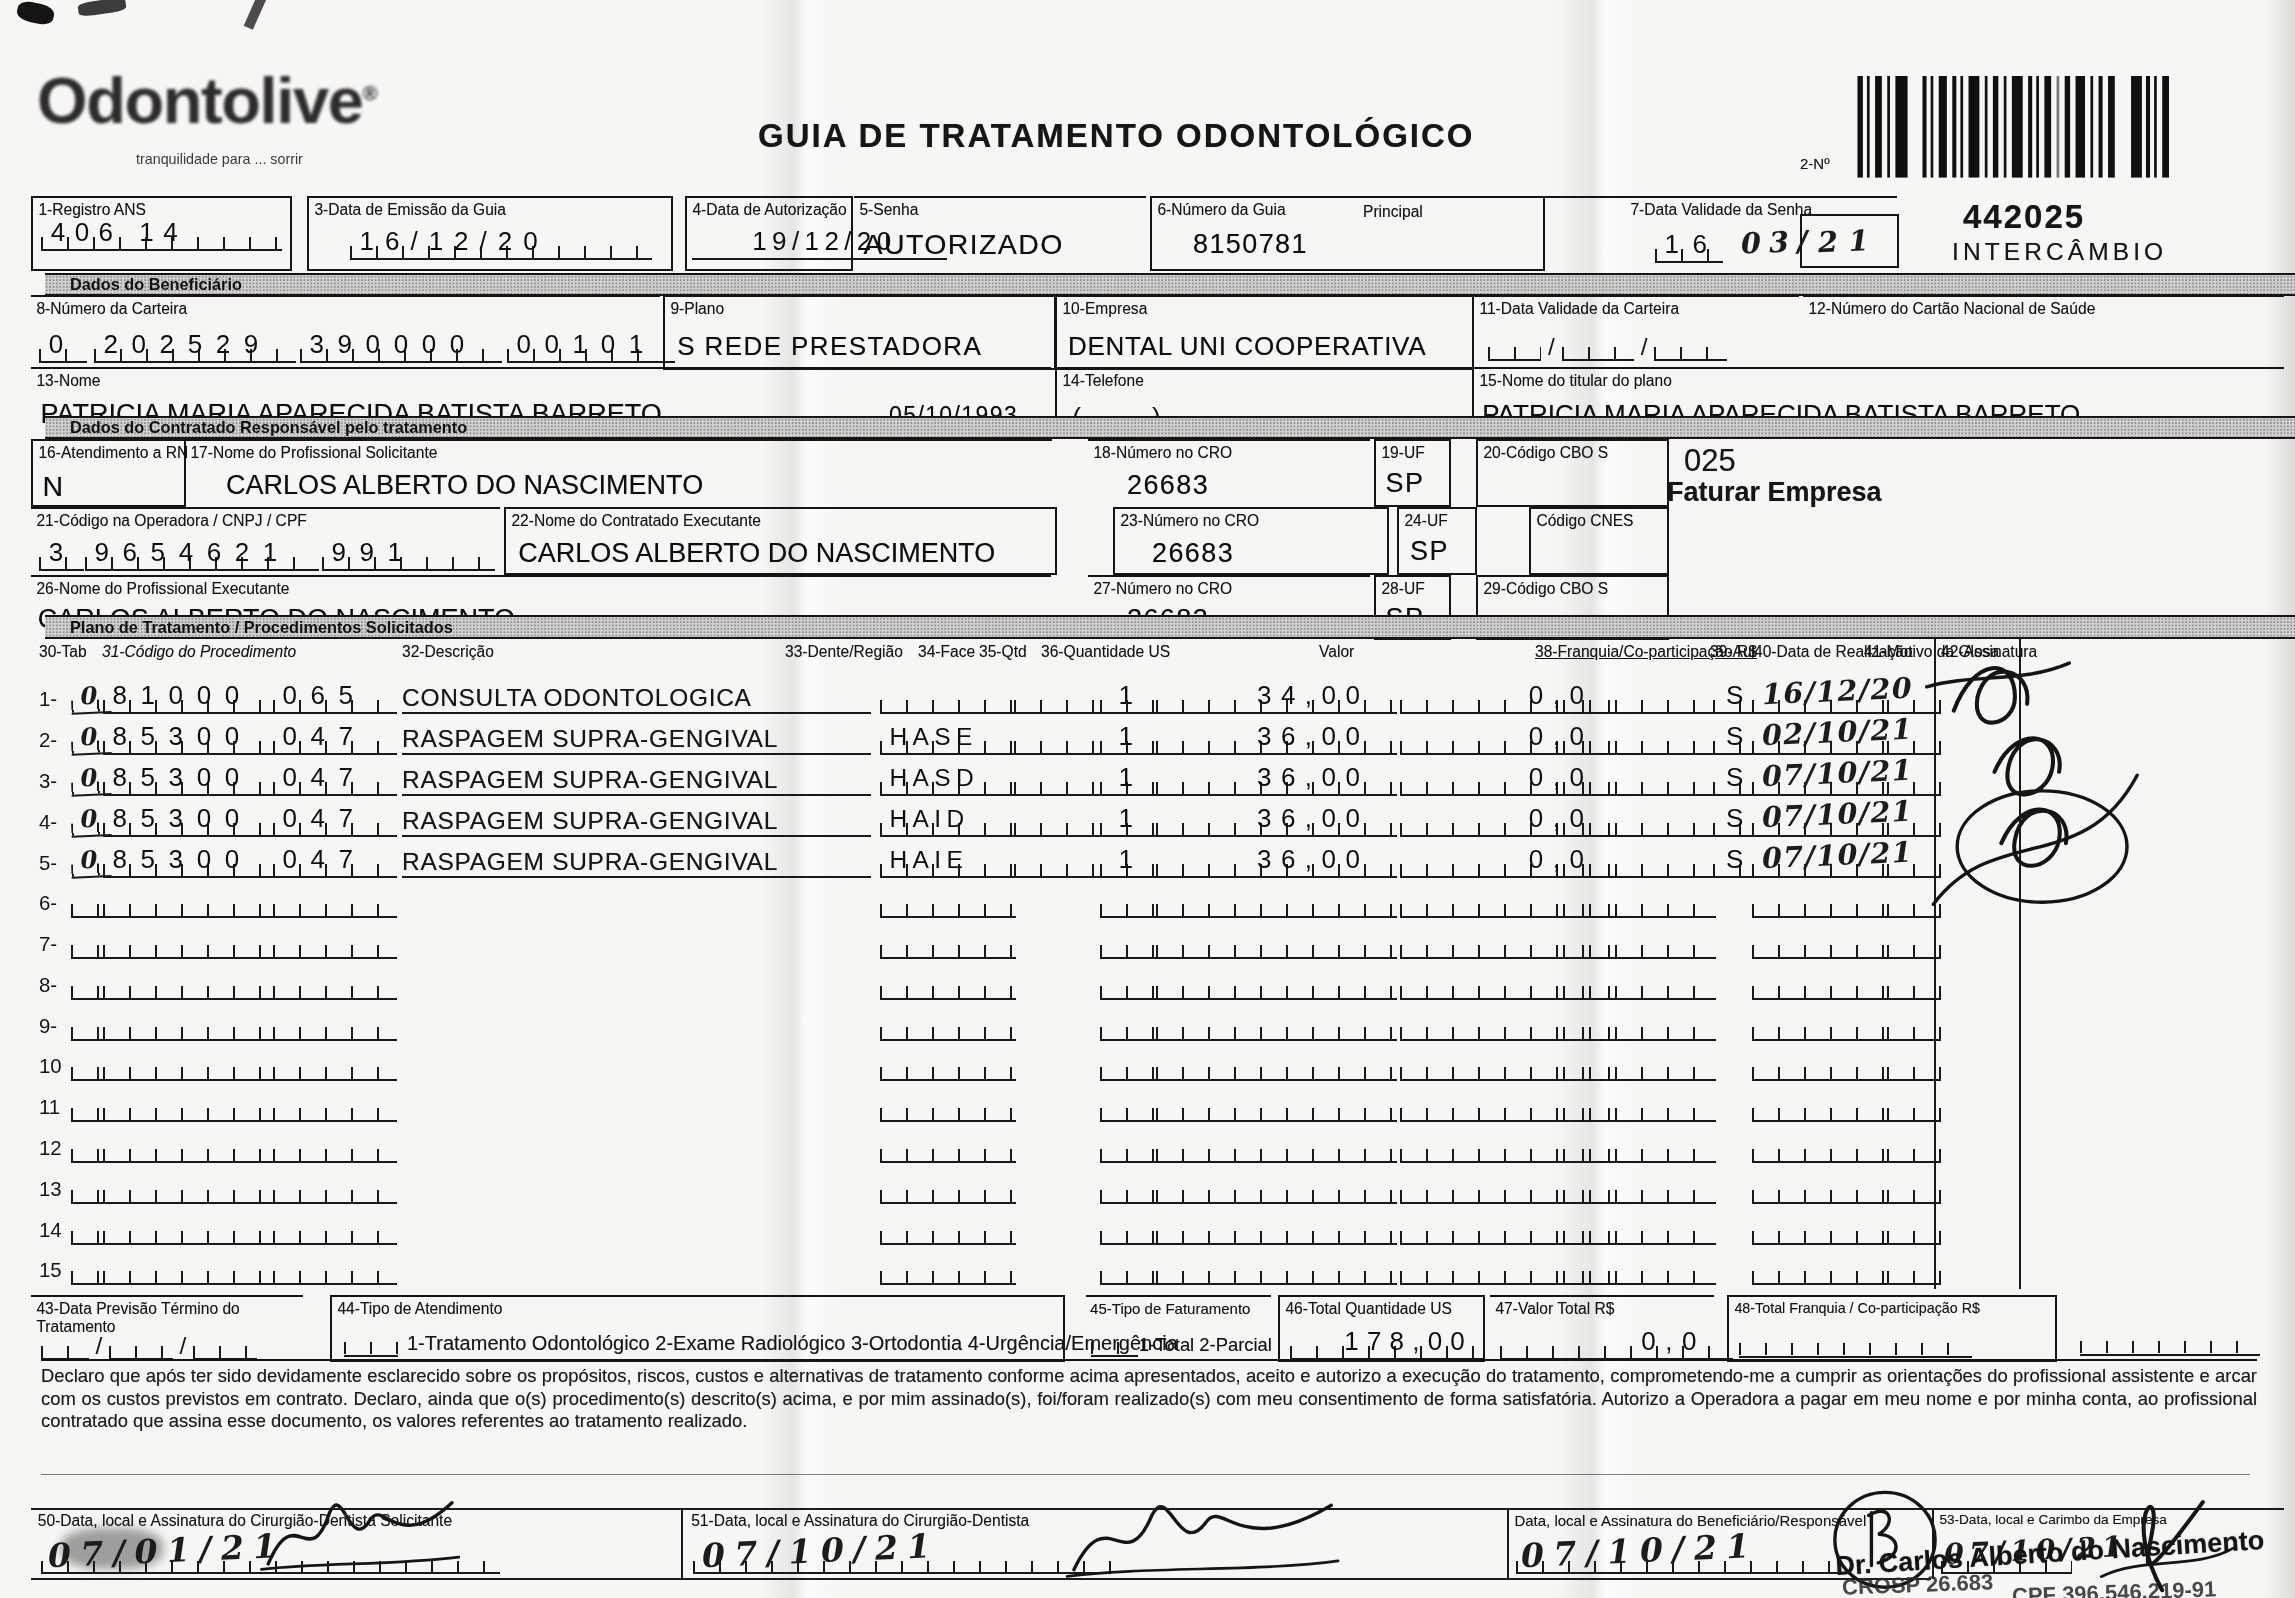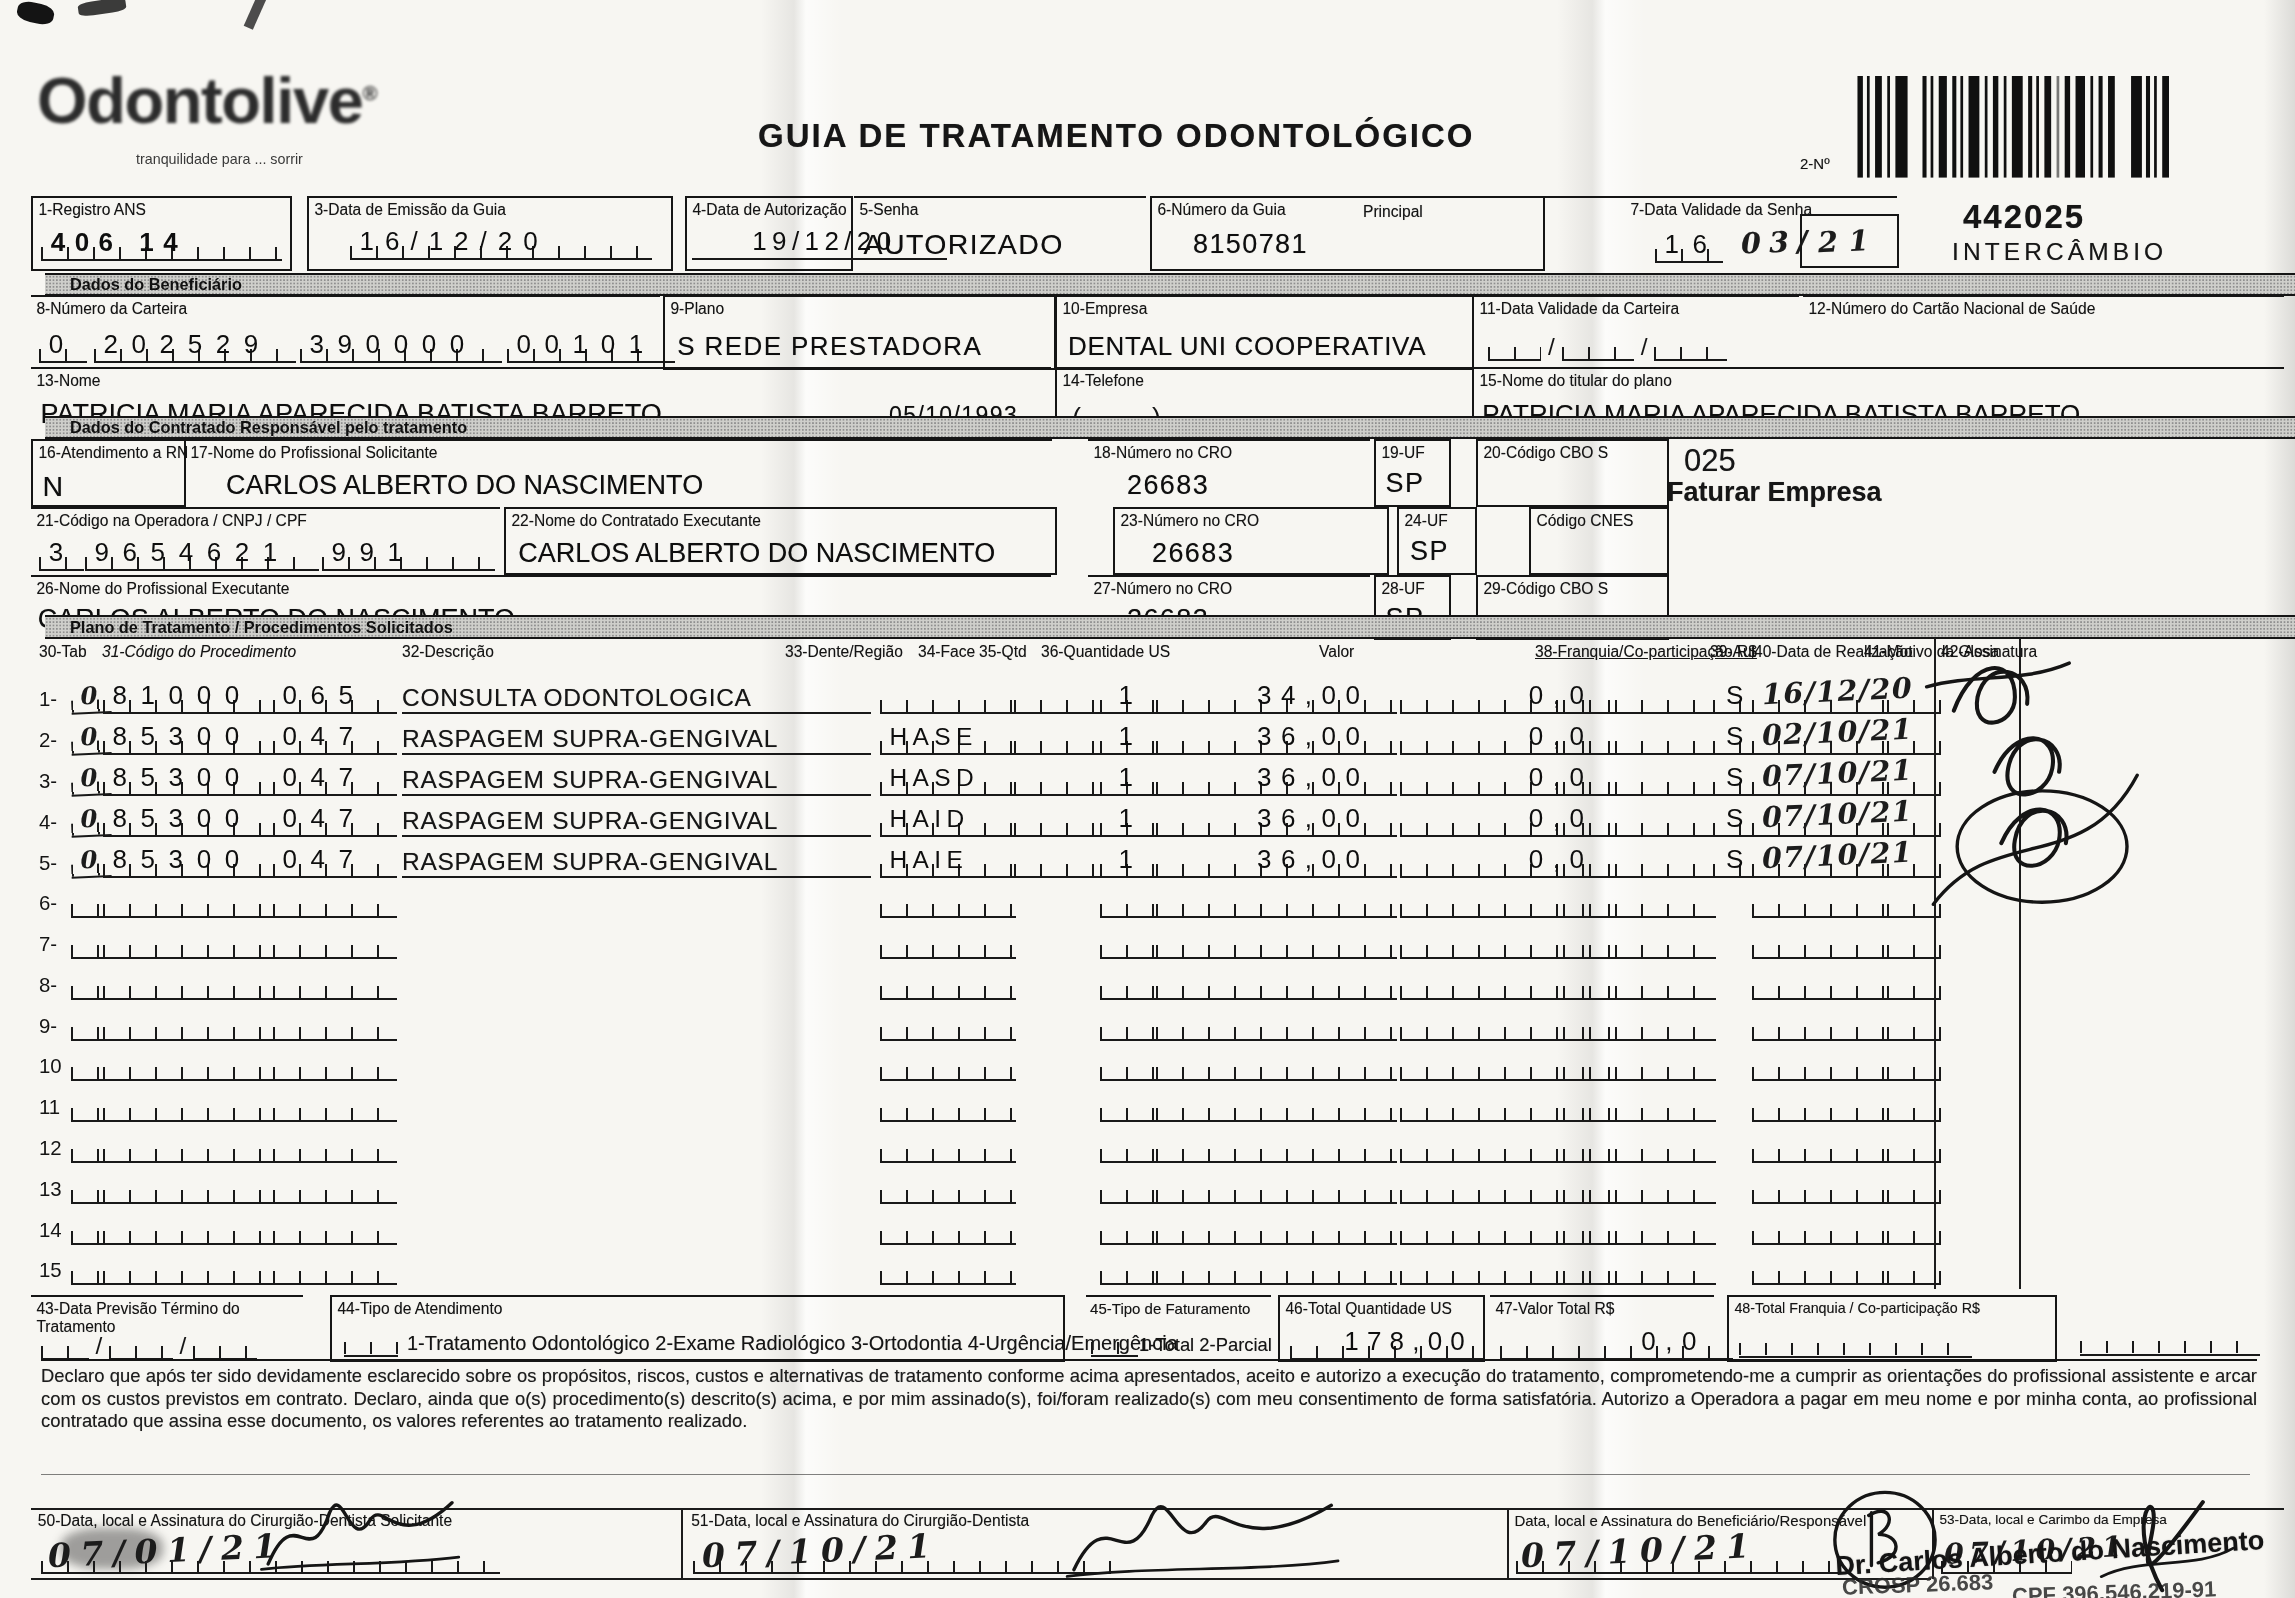--- a/index.html
+++ b/index.html
@@ -110,21 +110,21 @@
         <rect x="426" y="0" width="6" height="150"></rect>
       <rect x="438" y="0" width="4" height="150"></rect>
         <rect x="450" y="0" width="10" height="150"></rect>
     </g>
   </svg>
   <div class="abs printy" style="left:1963px;top:198px;font-size:33px;font-weight:bold;letter-spacing:2px;">442025</div>
   <div class="abs printy" style="left:1952px;top:238px;font-size:24.5px;letter-spacing:4.1px;">INTERCÂMBIO</div>
 
   <div class="cell bx" style="left:31px;top:196px;width:257px;height:71px;">
     <span class="lbl" style="left:5.4px;top:2.7px;">1-Registro ANS</span>
-    <span class="comb ls0" style="left:8.2px;top:31px;width:231px;letter-spacing:9.5px;font-weight:bold;">406 14</span>
+    <span class="comb ls0" style="left:8.2px;top:21px;width:231px;letter-spacing:9.5px;">406 14</span>
   </div>
   <div class="cell bx" style="left:307px;top:196px;width:362px;height:71px;">
     <span class="lbl" style="left:5.4px;top:2.7px;">3-Data de Emissão da Guia</span>
     <span class="comb" style="left:41px;top:30px;width:292px;letter-spacing:11px;">16/12/20</span>
   </div>
   <div class="cell bx" style="left:685px;top:196px;width:164px;height:71px;text-align:center;">
     <span class="lbl" style="left:5.4px;top:2.7px;">4-Data de Autorização</span>
     <span class="comb" style="left:5.4px;top:30px;width:245px;letter-spacing:5.4px;background:none;">19/12/20</span>
   </div>
   <div class="cell bt" style="left:854px;top:196px;width:292px;height:71px;">

